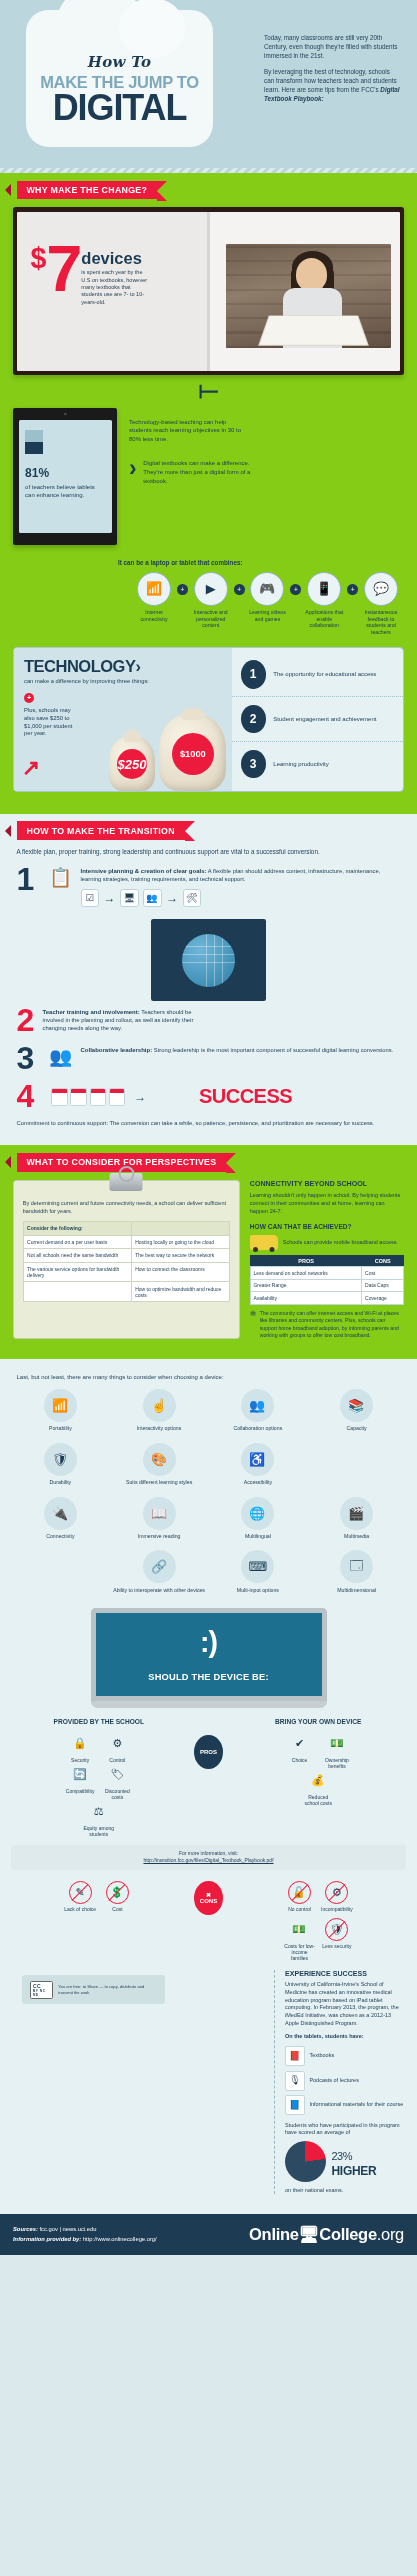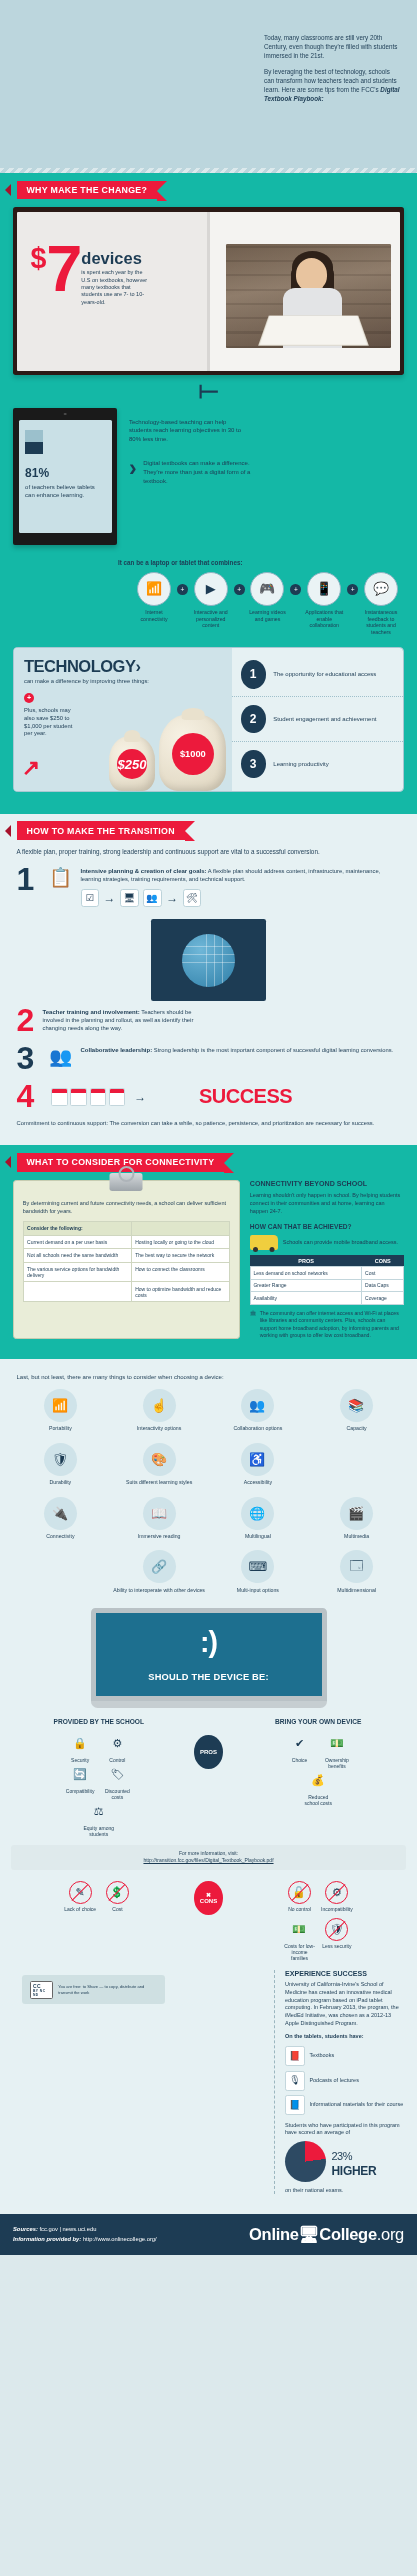--- a/index.html
+++ b/index.html
@@ -45,21 +45,21 @@
   }
   .ribbon:before {
     content:""; position:absolute; left:-12px; top:3.3px; border:6px solid transparent;
     border-right-color:#a7122c; border-left:none; }
   .ribbon:after {
     content:""; position:absolute; right:-10px; top:0; border:10px solid #ec1a3c;
     border-right-color:transparent; border-width:10px 10px 10px 0; }
 
   
   .sect { padding:7.7px 0 5.5px; position:relative; }
-  .band-light { background:#14b8a6; }
+  .band-light { background:#84cc16; }
   .band-lighter { background:#e6f1f3; }
 
   
   .book { margin:7.7px 13px 0; background:#2b1a16; border-radius:2.7px; padding:4.4px;
           box-shadow:0 2.2px 5.5px rgba(0,0,0,.18); position:relative; }
   .book-pages { background:#f2f2f0; border-radius:1.1px; min-height:159px; position:relative;
      background-image:linear-gradient(90deg,#eceae8 0 49.6%,#d8d6d4 49.6% 50.4%,#f4f3f1 50.4% 100%); }
   .book-left { position:absolute; left:0; top:0; width:50%; height:100%; padding:34px 10px 5.5px 13px; }
   .book-right { position:absolute; right:0; top:0; width:50%; height:100%; }
   .big-dollar { display:flex; align-items:flex-start; }
@@ -265,20 +265,27 @@
   .brand { font-size:16.5px; font-weight:bold; letter-spacing:-0.3px; }
   .brand .org { font-weight:normal; }
   .dash-sep { border-left:0.5px dashed #9bb6bf; }
 </style>
 </head>
 <body>
 
 <div class="page">
 
   <div class="hero">
+    <div class="cloud">
+      <div class="cloud-inner">
+        <div class="howto">How To</div>
+        <div class="makejump">MAKE THE JUMP TO</div>
+        <div class="digital">DIGITAL</div>
+      </div>
+    </div>
     <div class="hero-copy">
       <p>Today, many classrooms are still very 20th Century, even though they're filled with students immersed in the 21st.</p>
       <p><span>By leveraging the best of technology, schools can transform how teachers teach and students learn. Here are some tips from the FCC's </span><b>Digital Textbook Playbook:</b></p>
     </div>
     <div class="zig"></div>
   </div>
 
   <div class="sect band-light">
     <div class="ribbon-wrap">
       <div class="ribbon">WHY MAKE THE CHANGE?</div>
@@ -443,21 +450,21 @@
       </div>
       <div style="font-size:12px;">→</div>
       <div class="success-word">SUCCESS</div>
     </div>
 
     <div class="closing">Commitment to continuous support: The conversion can take a while, so patience, persistence, and prioritization are necessary for success.</div>
     <div style="height:13px"></div>
   </div>
 
   <div class="sect band-light">
-    <div class="ribbon-wrap"><div class="ribbon">WHAT TO CONSIDER FOR CONNECTIVITY</div></div>
+    <div class="ribbon-wrap"><div class="ribbon">WHAT TO CONSIDER FOR PERSPECTIVES</div></div>
 
     <div class="conn-wrap">
       <div class="clipboard">
         <div class="clip-top"></div>
         <div class="clip-intro">By determining current and future connectivity needs, a school can deliver sufficient bandwidth for years.</div>
         <table class="ctable">
           <tbody>
               <tr>
             <th>Consider the following:</th>
             <th></th>

